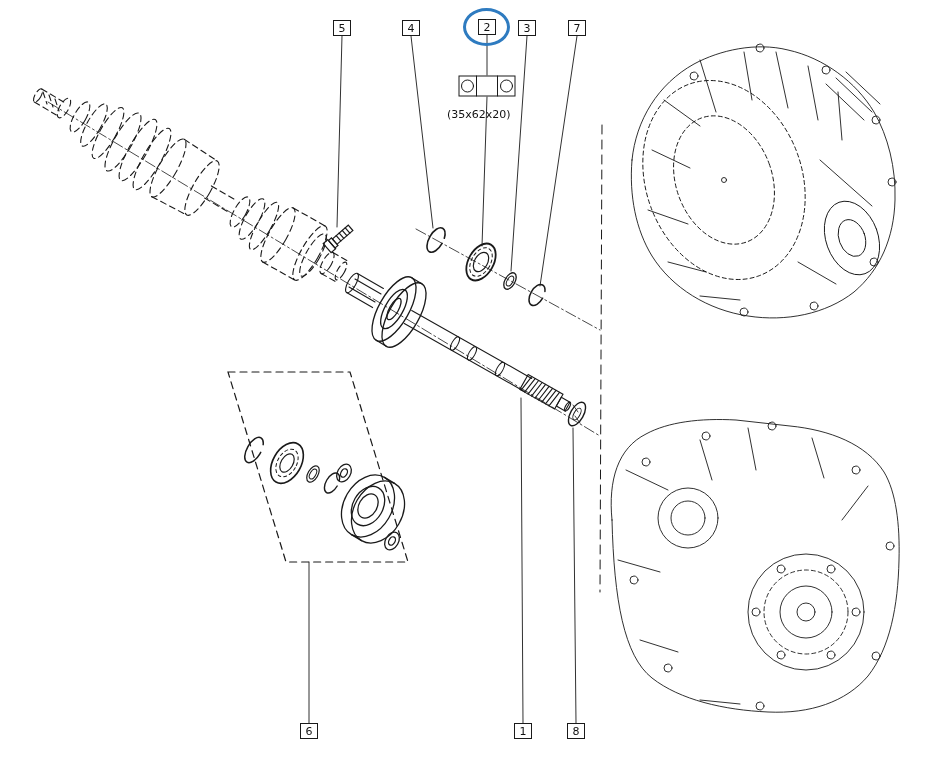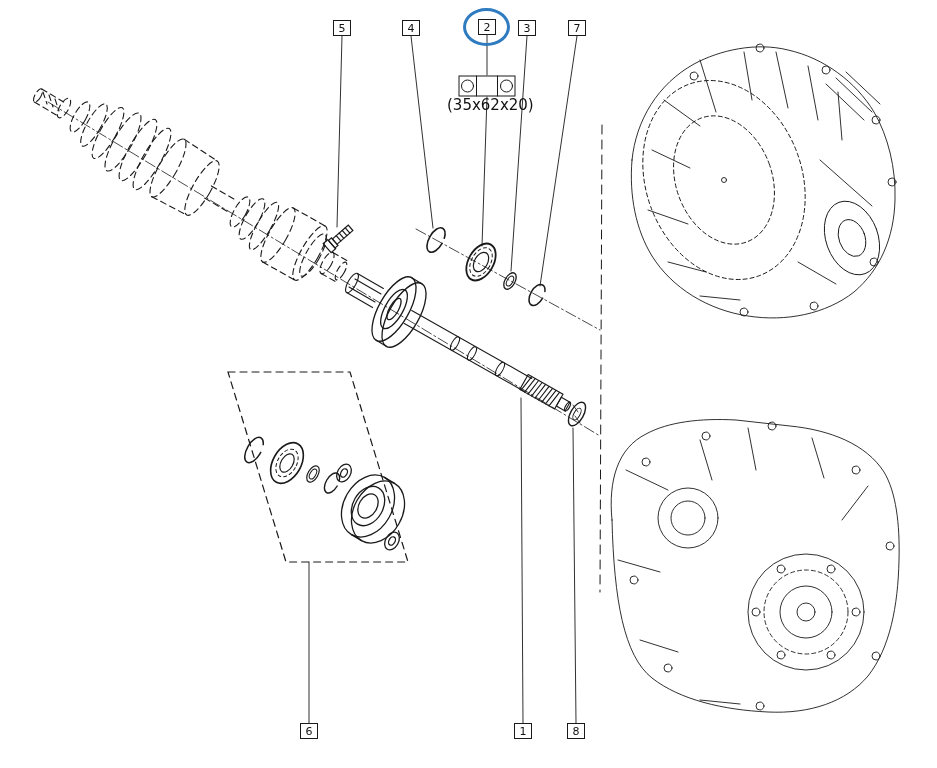--- a/index.html
+++ b/index.html
@@ -13,22 +13,22 @@
     display:flex; align-items:center; justify-content:center;
     font-size:11px; line-height:1; color:#111; cursor:pointer;
     z-index:3;
   }
   .callout-highlight {
     position:absolute; left:463px; top:8px; width:47px; height:38px;
     border:3.5px solid #2e7bc0; border-radius:50%;
     pointer-events:none; z-index:4; background:transparent;
   }
   .dim-label {
-    position:absolute; left:447px; top:96px; width:80px;
-    font-size:15px; color:#111; z-index:3;
+    position:absolute; left:447px; top:108px; width:80px;
+    font-size:11px; color:#111; z-index:3;
   }
 </style>
 </head>
 <body>
 
 <div class="stage">
 
   <svg width="937" height="768" viewBox="0 0 937 768" xmlns="http://www.w3.org/2000/svg">
     <g stroke="#1a1a1a" fill="none" stroke-width="1" stroke-linecap="round">
 

